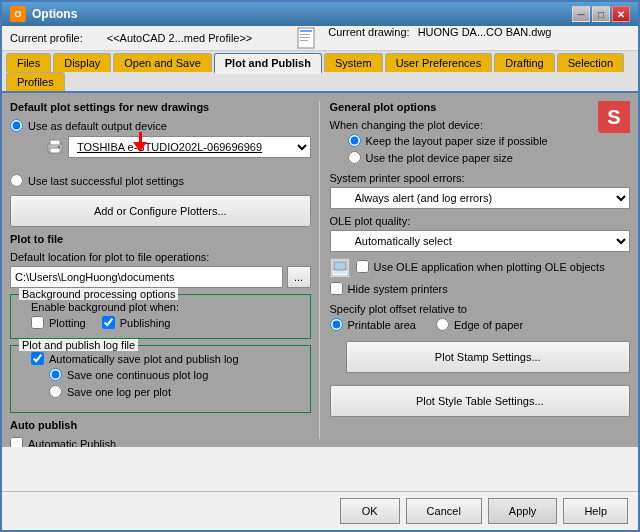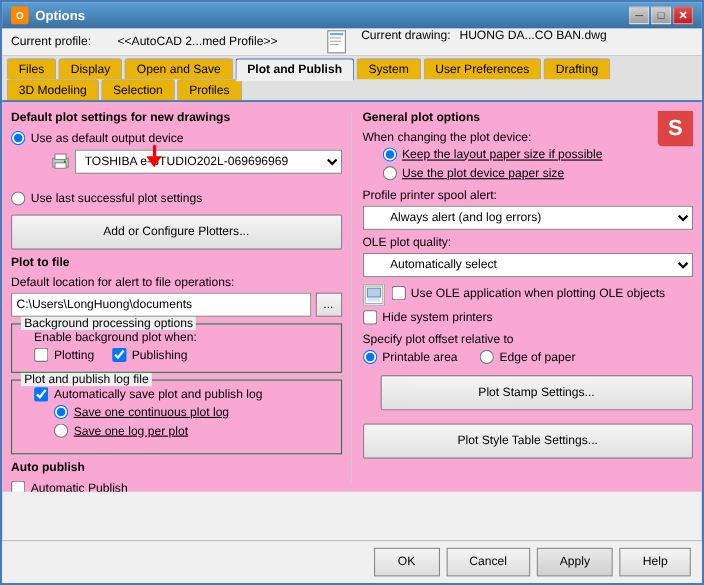--- a/index.html
+++ b/index.html
@@ -121,21 +121,21 @@
       font-weight: bold;
       z-index: 1;
       position: relative;
     }
     
     .content-area {
       flex: 1;
       display: flex;
       gap: 0;
       padding: 8px;
-      background: #f9a8d4;
+      background: #a3a3a3;
       overflow: hidden;
     }
     
     .left-panel {
       flex: 1;
       padding-right: 8px;
       border-right: 1px solid #ccc;
     }
     
     .right-panel {
@@ -259,21 +259,20 @@
       margin-bottom: 3px;
     }
     
     .checkbox-item input[type="checkbox"] {
       width: 13px;
       height: 13px;
     }
     
     .indent {
       margin-left: 18px;
-      text-decoration: underline;
     }
     
     .dropdown {
       width: 100%;
       height: 22px;
       font-size: 11px;
       border: 1px solid #888;
       background: white;
       padding: 1px 20px;
       margin-bottom: 6px;
@@ -406,37 +405,36 @@
   </div>
 
   <div class="tabs-bar">
     <div class="tab">Files</div>
     <div class="tab">Display</div>
     <div class="tab">Open and Save</div>
     <div class="tab active">Plot and Publish</div>
     <div class="tab">System</div>
     <div class="tab">User Preferences</div>
     <div class="tab">Drafting</div>
-    <div class="tab">3D Modeling</div>
     <div class="tab">Selection</div>
     <div class="tab">Profiles</div>
   </div>
 
   <div class="content-area">
 
     <div class="left-panel">
       <div class="section-title">Default plot settings for new drawings</div>
       
       <div class="radio-group">
         <label class="radio-item">
           <input type="radio" name="plot-setting" checked="" style="">
           <span>Use as default output device</span>
         </label>
 
-        <div style="position:relative; margin-left:18px; margin-bottom:6px;">
+        <div style="position:relative; margin-left:18px; margin-bottom:6px;text-decoration:underline;">
           <div class="arrow-indicator">
             <div class="arrow-shaft"></div>
             <div class="arrow-down"></div>
           </div>
           <div class="device-select-row">
             <svg width="18" height="18" viewBox="0 0 18 18">
               <rect x="2" y="6" width="14" height="8" fill="#ccc" stroke="#888" stroke-width="1"></rect>
               <rect x="4" y="2" width="10" height="5" fill="#fff" stroke="#888" stroke-width="1"></rect>
               <rect x="4" y="10" width="10" height="5" fill="#fff" stroke="#888" stroke-width="1"></rect>
               <circle cx="13" cy="9" r="1" fill="#080"></circle>
@@ -449,21 +447,21 @@
 
         <label class="radio-item">
           <input type="radio" name="plot-setting" style="">
           <span>Use last successful plot settings</span>
         </label>
       </div>
       
       <button class="btn btn-wide">Add or Configure Plotters...</button>
       
       <div class="section-title">Plot to file</div>
-      <div class="field-label">Default location for alert to file operations:</div>
+      <div class="field-label">Default location for plot to file operations:</div>
       <div class="text-field-row">
         <input type="text" class="text-field" value="C:\Users\LongHuong\documents" style="">
         <div class="browse-btn">...</div>
       </div>
       
       <div class="group-box">
         <span class="group-box-title">Background processing options</span>
         <div class="field-label">Enable background plot when:</div>
         <div style="display:flex; gap:16px;">
           <label class="checkbox-item">
@@ -513,21 +511,21 @@
         <label class="radio-item">
           <input type="radio" name="paper-size" checked="" style="">
           <span>Keep the layout paper size if possible</span>
         </label>
         <label class="radio-item">
           <input type="radio" name="paper-size" style="">
           <span>Use the plot device paper size</span>
         </label>
       </div>
       
-      <div class="field-label">Profile printer spool alert:</div>
+      <div class="field-label">System printer spool errors:</div>
       <select class="dropdown">
         <option value="Always alert (and log errors)">Always alert (and log errors)</option>
       </select>
       
       <div class="field-label">OLE plot quality:</div>
       <select class="dropdown">
         <option value="Automatically select">Automatically select</option>
       </select>
       
       <div class="ole-row">

